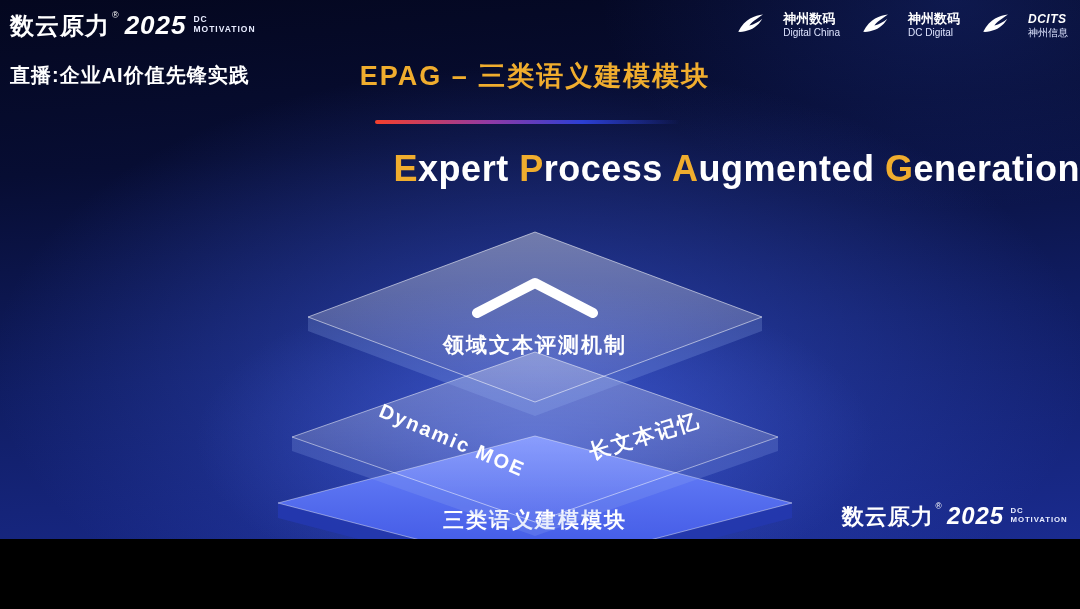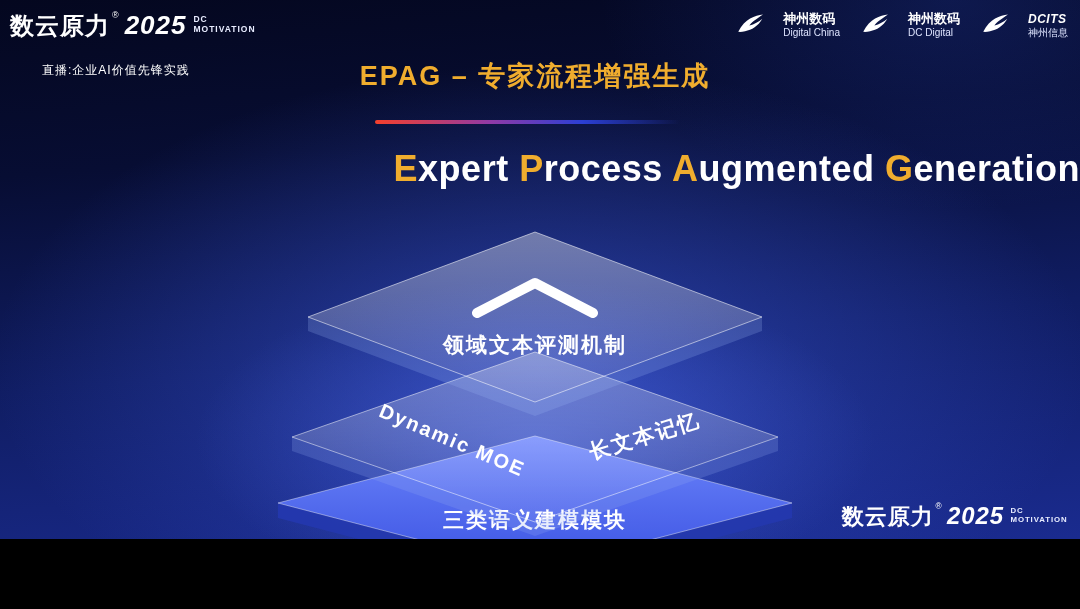--- a/index.html
+++ b/index.html
@@ -17,21 +17,21 @@
   
   .brand{position:absolute;display:flex;align-items:flex-start;white-space:nowrap;}
   .brand-top{top:10px;left:10px;}
   .brand-bottom{right:12px;bottom:8px;transform:scale(0.92);transform-origin:bottom right;}
   .brand-name{font-size:24px;font-weight:900;letter-spacing:1px;}
   .brand-reg{font-size:9px;vertical-align:super;margin:0 2px;}
   .brand-year{font-size:26px;font-weight:900;font-style:italic;margin-left:4px;letter-spacing:1px;}
   .brand-sub{display:flex;flex-direction:column;margin-left:7px;margin-top:4px;
     font-size:8.5px;font-weight:700;letter-spacing:1px;color:#e8ecff;line-height:1.2;}
   
-  .live-label{position:absolute;top:62px;left:10px;font-size:12px;font-weight:400;letter-spacing:1px;margin-left:32px;}
+  .live-label{position:absolute;top:62px;left:10px;font-size:20px;font-weight:700;letter-spacing:1px;}
   .epag-title{position:absolute;top:58px;left:535px;transform:translateX(-50%);
     font-size:27px;font-weight:800;letter-spacing:2px;color:#f0ad2e;white-space:nowrap;}
   .gradient-line{position:absolute;top:120px;left:375px;width:305px;height:4px;border-radius:2px;
     background:linear-gradient(90deg,#f5402c 0%,#8f3aa6 38%,#2b3fd4 68%,rgba(43,63,212,0) 100%);}
   
   .logo-row{position:absolute;top:12px;right:12px;display:flex;gap:20px;align-items:center;}
   .logo{display:flex;align-items:flex-end;gap:18px;}
   .logo-icon{width:30px;height:26px;flex:none;}
   .logo-text{display:flex;flex-direction:column;line-height:1.15;}
   .logo-primary{font-size:13px;font-weight:700;}
@@ -58,21 +58,21 @@
       <sup class="brand-reg">®</sup>
       <span class="brand-year">2025</span>
     <span class="brand-sub">
       <span>DC</span>
       <span>MOTIVATION</span>
     </span>
   </div>
 
   <div class="live-label">直播:企业AI价值先锋实践</div>
 
-  <div class="epag-title">EPAG – 专家流程增强生成</div>
+  <div class="epag-title">EPAG – 三类语义建模模块</div>
   <div class="gradient-line"></div>
 
   <div class="logo-row">
     <div class="logo">
       <svg class="logo-icon" viewBox="0 0 48 42">
         <path d="M5 32 C 16 10, 32 6, 45 4 C 33 12, 26 17, 23 22 C 31 20, 38 16, 44 11 C 37 23, 27 29, 16 31 C 12 32, 8 32.5, 5 32 Z" fill="#ffffff"></path>
       </svg>
       <div class="logo-text">
         <span class="logo-primary">神州数码</span>
         <span class="logo-secondary">Digital China</span>

